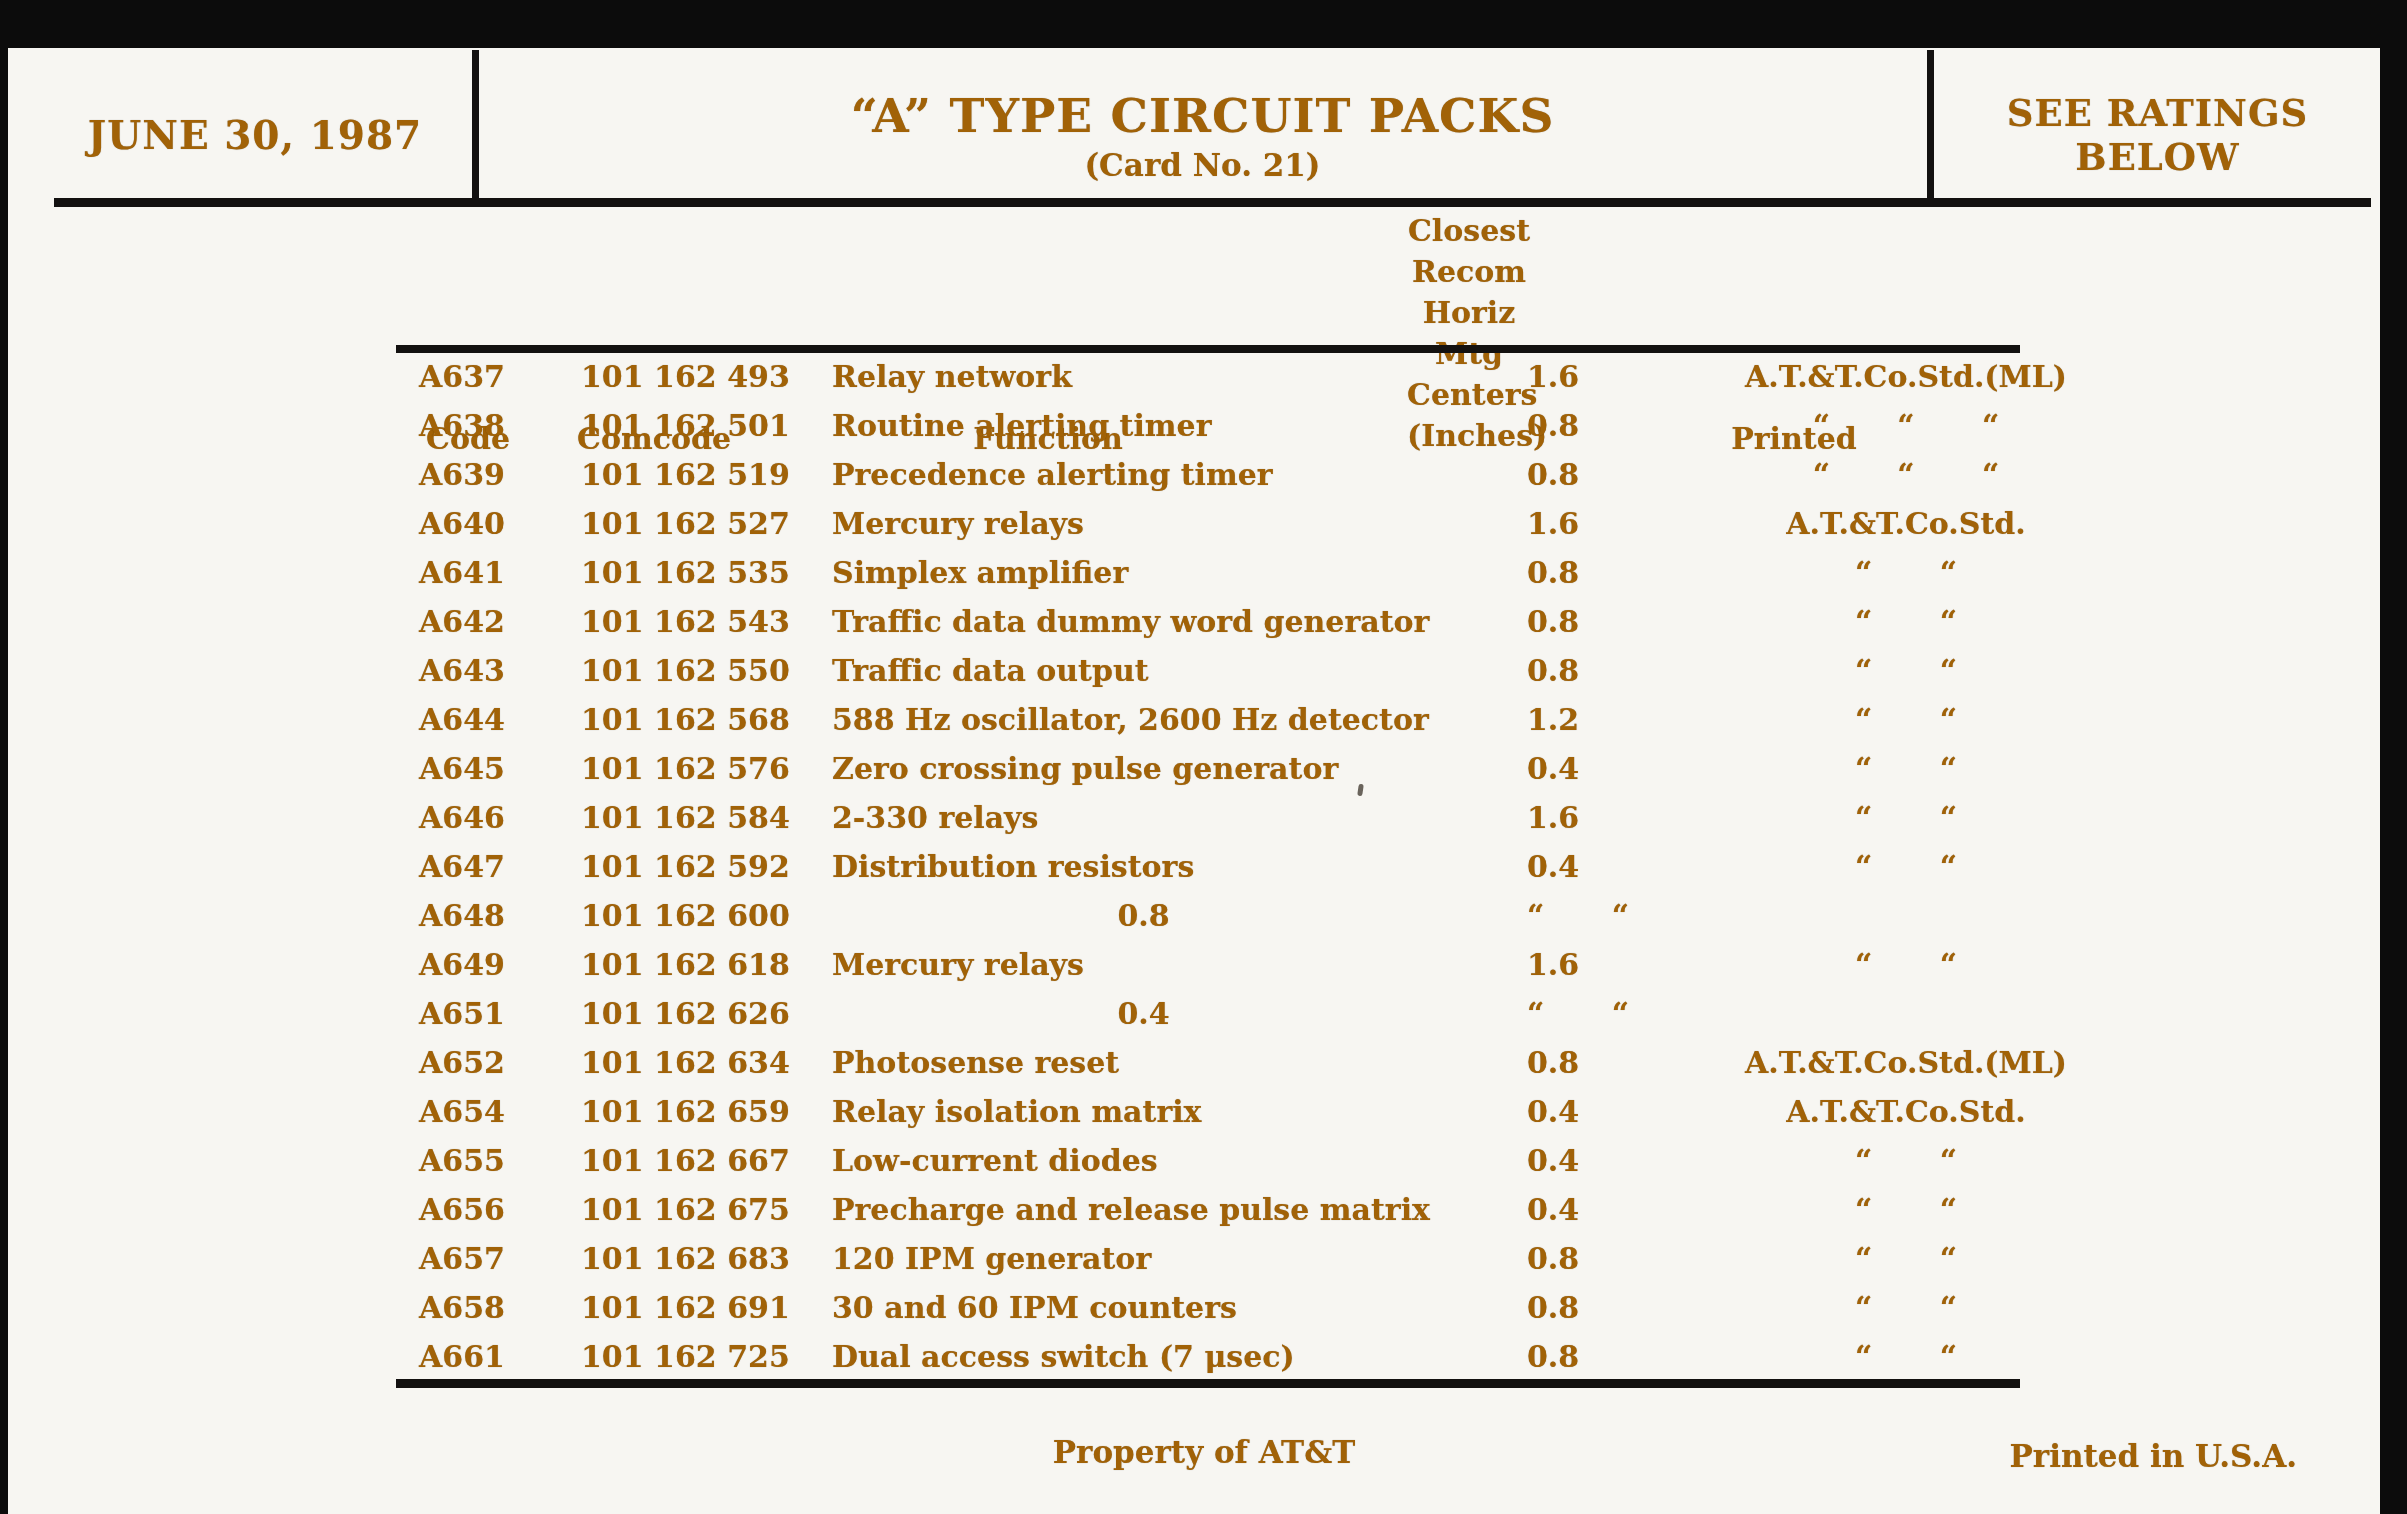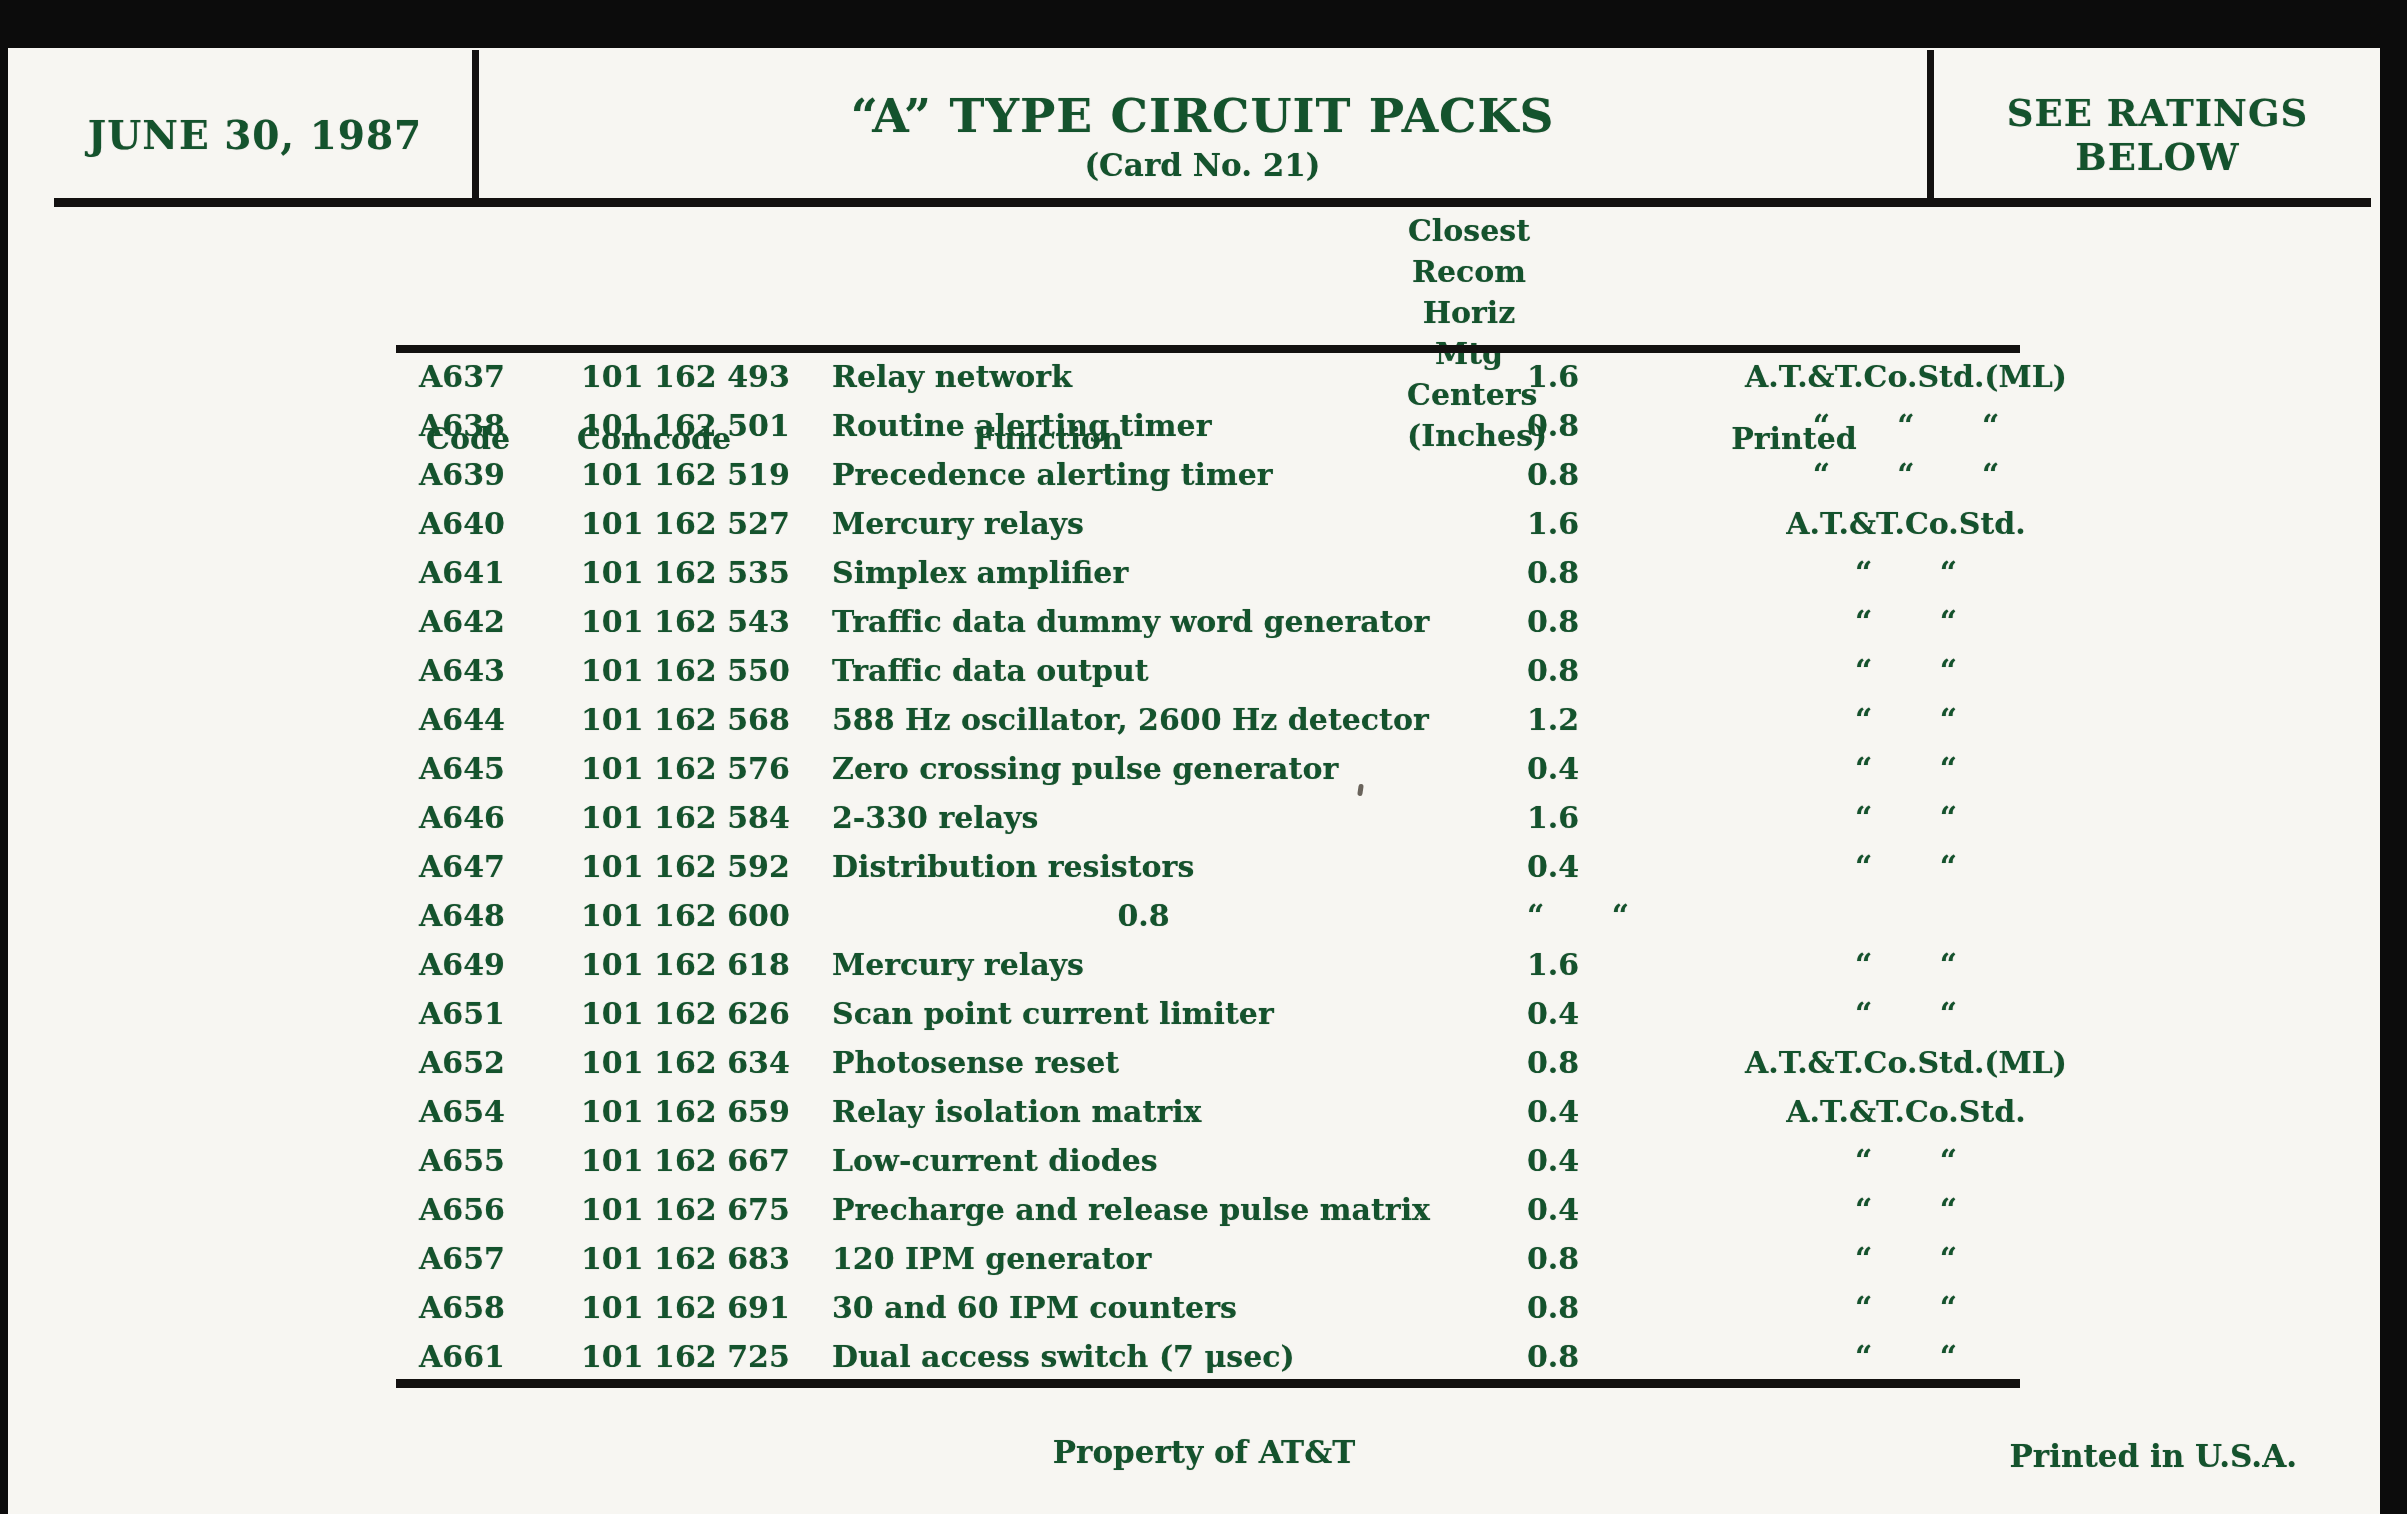--- a/index.html
+++ b/index.html
@@ -4,21 +4,21 @@
 <style>
   html, body { margin: 0; padding: 0; background: #222; }
   .scan {
     position: relative;
     width: 2408px;
     height: 1515px;
     background: #f7f6f2;
     overflow: hidden;
     font-family: "DejaVu Serif", "Liberation Serif", serif;
     font-weight: bold;
-    color: #14532d;
+    color: #a16207;
     text-shadow: 0 0 1px rgba(20,15,10,0.35);
   }
   .bar { position: absolute; background: #0c0c0c; }
   .bar-top    { left: 0; top: 0; width: 2408px; height: 48px; }
   .bar-left   { left: 0; top: 0; width: 8px; height: 1515px; }
   .bar-right  { left: 2380px; top: 0; width: 28px; height: 1515px; }
   .rule { position: absolute; background: #131110; }
   .header-rule { left: 54px; top: 198px; width: 2317px; height: 9px; }
   .vdiv1 { left: 472px; top: 50px; width: 7px; height: 148px; }
   .vdiv2 { left: 1927px; top: 50px; width: 7px; height: 148px; }
@@ -212,21 +212,20 @@
       <span class="c-code">A649</span>
       <span class="c-comcode">101 162 618</span>
       <span class="c-function">Mercury relays</span>
       <span class="c-centers">1.6</span>
       <span class="c-rating">“ “</span>
     </div>
 
     <div class="trow">
       <span class="c-code">A651</span>
       <span class="c-comcode">101 162 626</span>
-      <span class="c-function">Scan point current limiter</span>
       <span class="c-centers">0.4</span>
       <span class="c-rating">“ “</span>
     </div>
 
     <div class="trow">
       <span class="c-code">A652</span>
       <span class="c-comcode">101 162 634</span>
       <span class="c-function">Photosense reset</span>
       <span class="c-centers">0.8</span>
       <span class="c-rating">A.T.&amp;T.Co.Std.(ML)</span>

